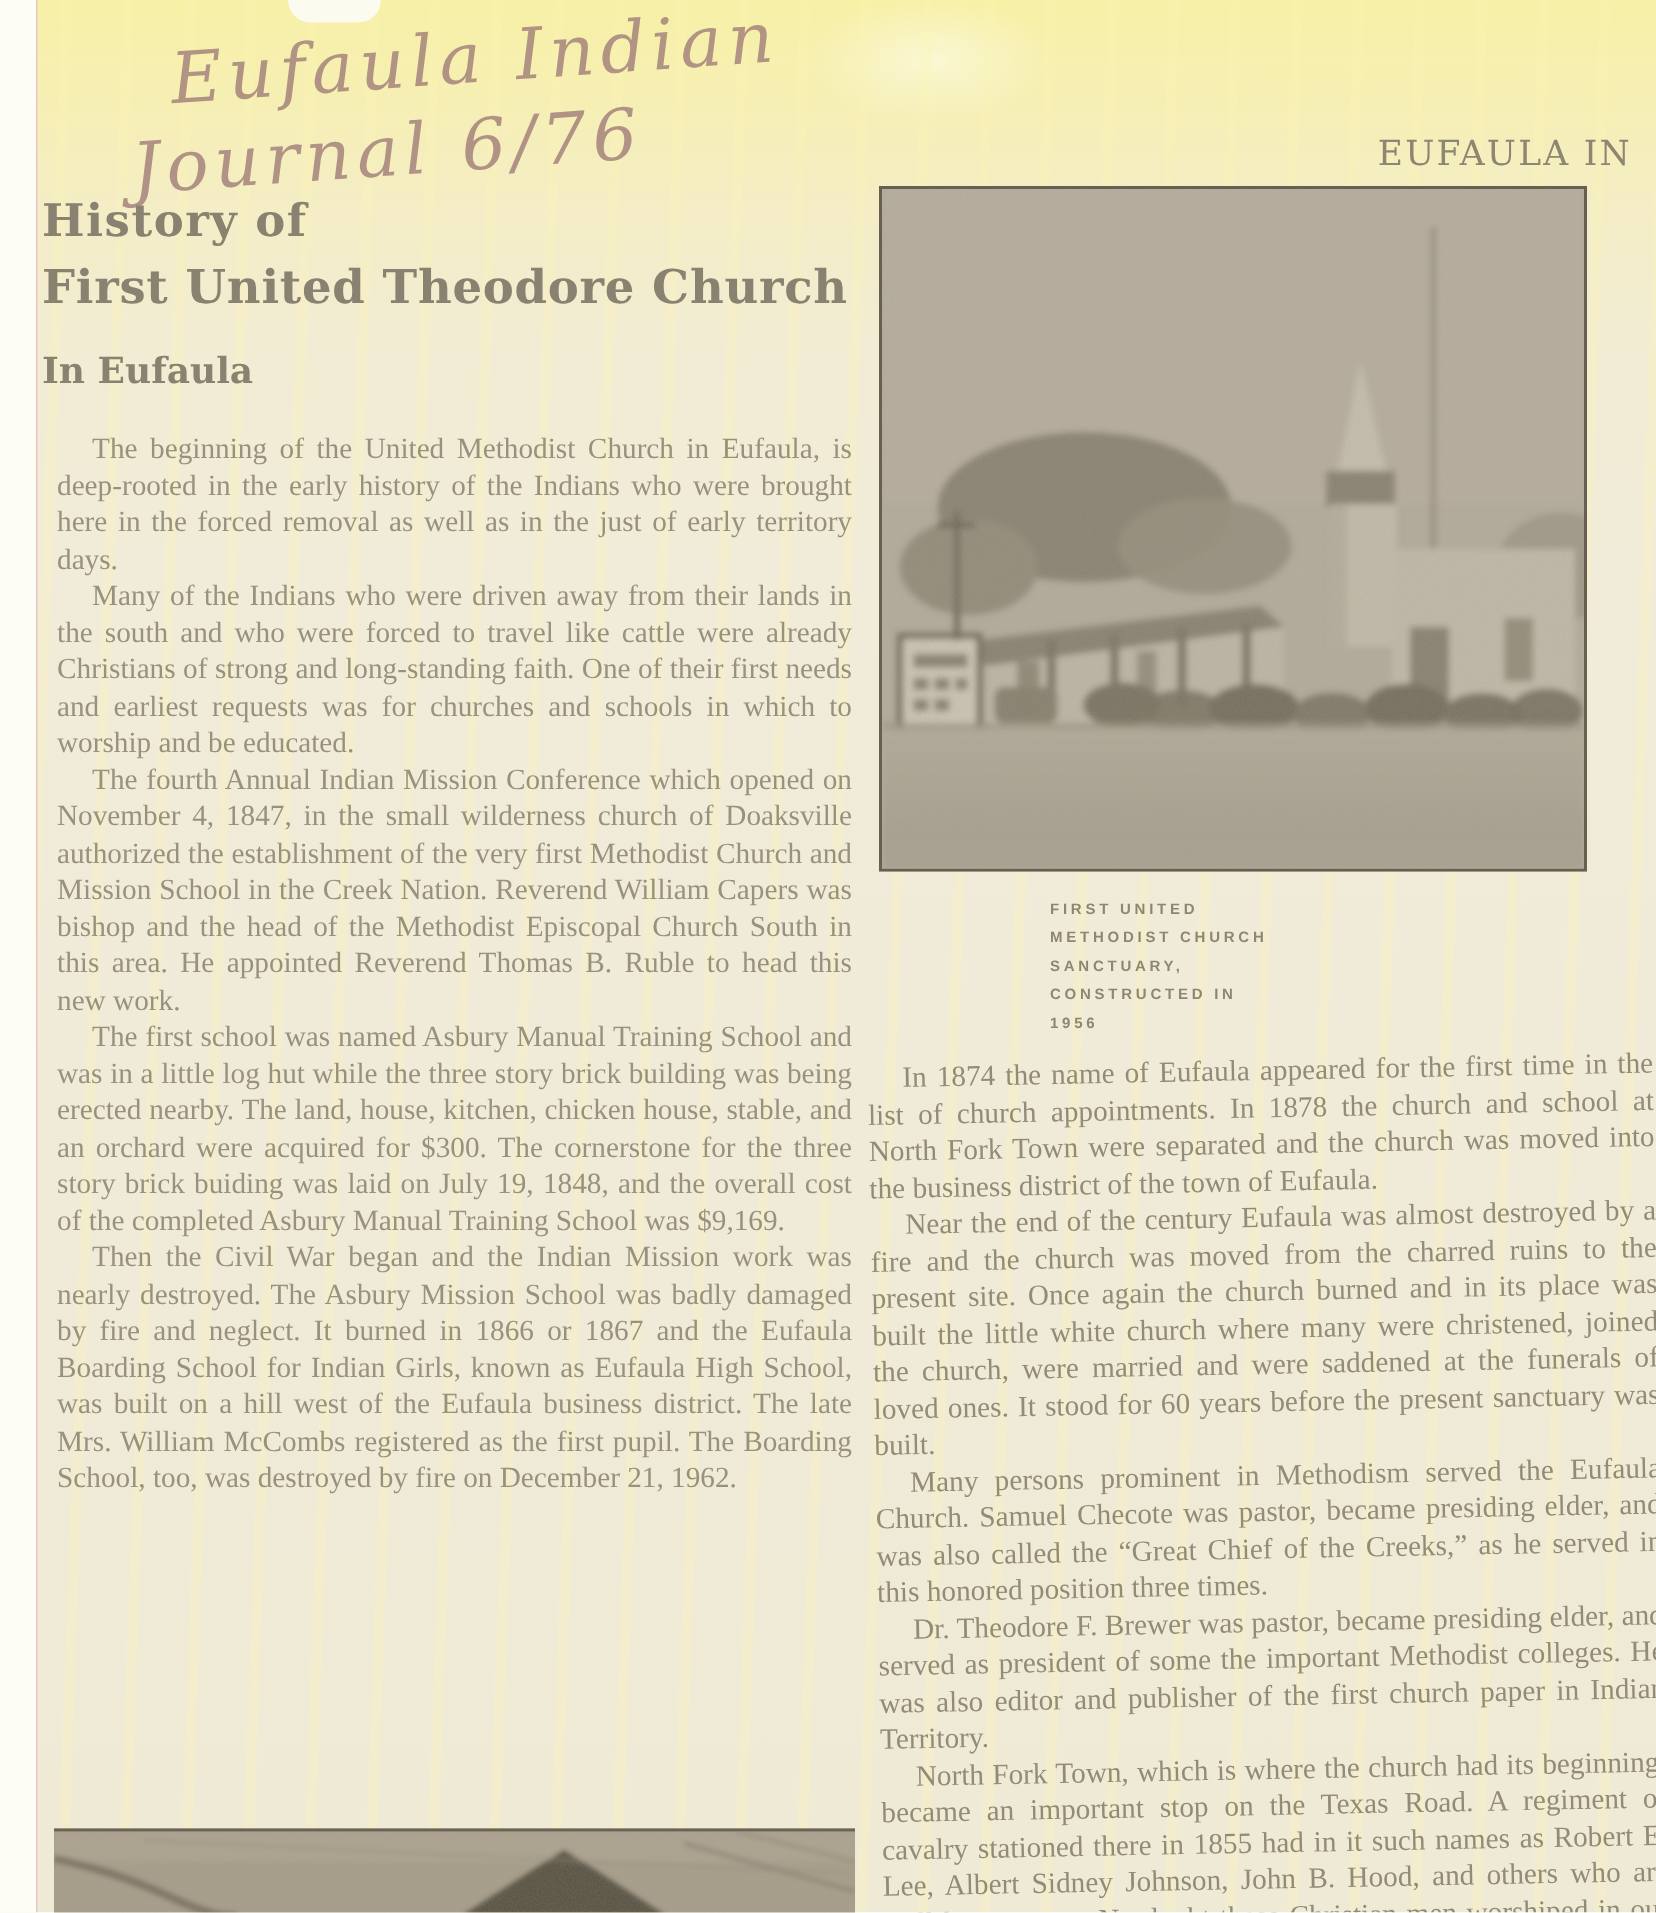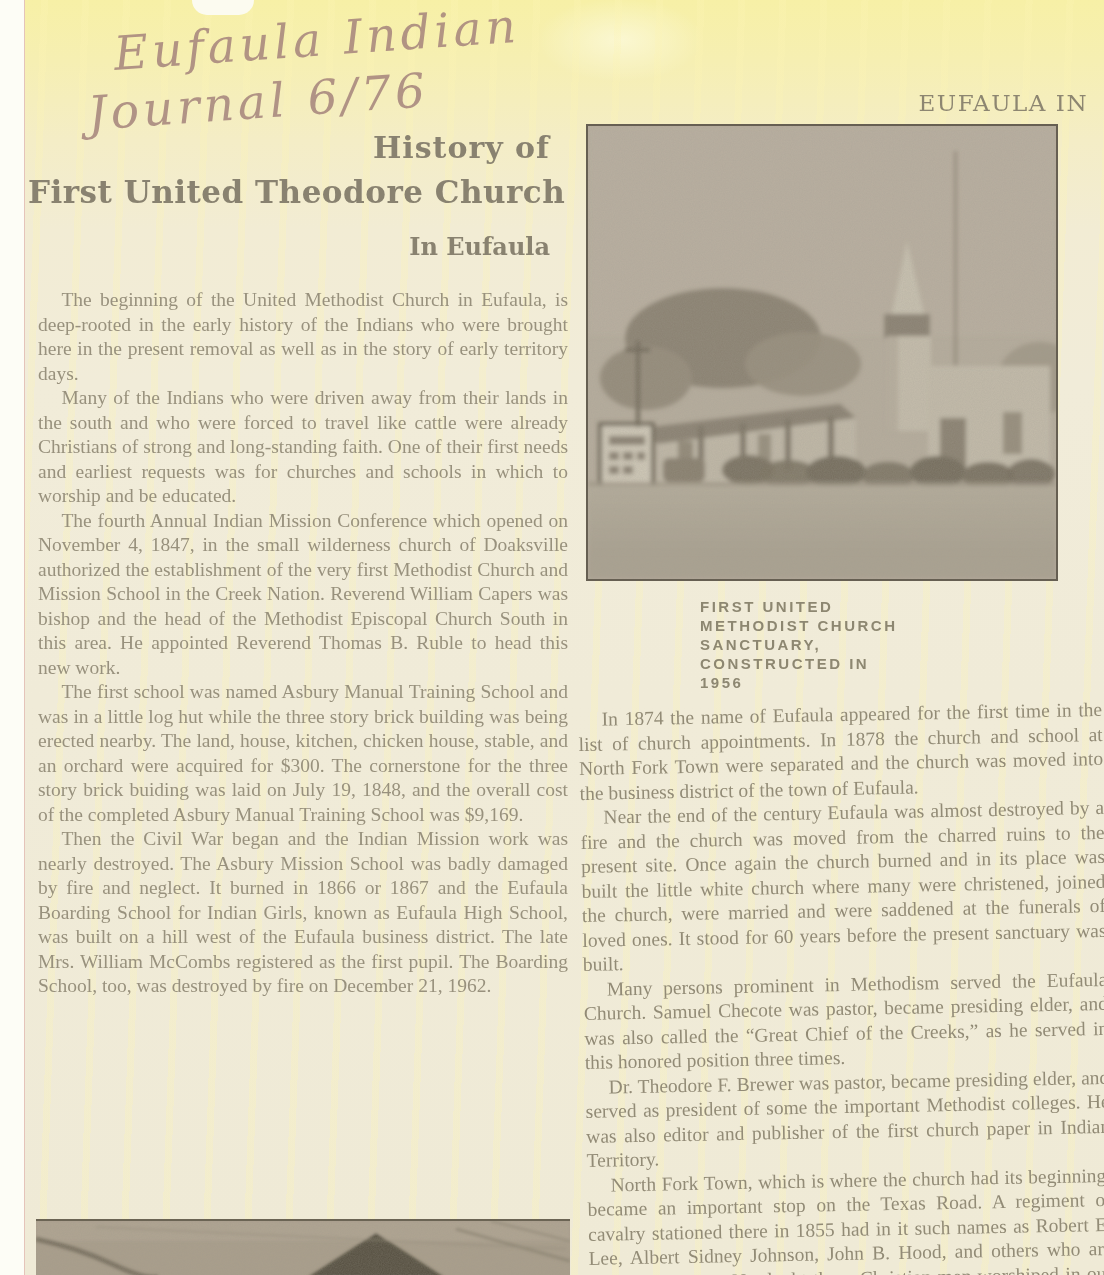--- a/index.html
+++ b/index.html
@@ -31,42 +31,42 @@
     font-size:47px;letter-spacing:4px;white-space:nowrap;
     transform:rotate(-4deg);transform-origin:0 0;opacity:.85;
   }
   .hw1{left:112px;top:26px;}
   .hw2{left:86px;top:86px;}
   .masthead{
     position:absolute;right:16px;top:90px;
     font-family:"DejaVu Serif", serif;font-weight:normal;
     font-size:23px;letter-spacing:1.5px;color:#8d8671;white-space:nowrap;text-align:center;
   }
-  .title-block{position:absolute;left:28px;top:130px;width:522px;text-align:right;color:#898270;}
+  .title-block{position:absolute;left:28px;top:130px;width:522px;text-align:left;color:#898270;}
   .t1{font-family:"DejaVu Serif", serif;font-weight:bold;font-size:30px;letter-spacing:1px;}
   .t2{font-family:"DejaVu Serif", serif;font-weight:bold;font-size:31px;letter-spacing:.5px;margin-top:9px;white-space:nowrap;}
   .t3{font-family:"DejaVu Serif", serif;font-weight:bold;font-size:24px;margin-top:22px;}
   .col{
     text-align:justify;color:#98917d;
     font-size:19.5px;line-height:24.5px;
   }
   .col p{margin:0;text-indent:1.2em;}
   .left-col{position:absolute;left:38px;top:288px;width:530px;}
   .right-col{
     position:absolute;left:578px;top:708px;width:524px;
     transform:rotate(-1.1deg);transform-origin:0 0;color:#928b76;
   }
   .photo-frame{
     position:absolute;left:586px;top:124px;width:468px;height:453px;
     border:2px solid rgba(75,70,58,.75);background:#b6ad9d;
   }
   .caption{
     position:absolute;left:700px;top:597px;
     font-family:"Liberation Sans", sans-serif;font-weight:bold;
-    font-size:15px;line-height:19px;letter-spacing:2.5px;color:#8d8771;
+    font-size:10px;line-height:19px;letter-spacing:2.5px;color:#8d8771;
   }
   .bottom-photo{
     position:absolute;left:36px;top:1219px;width:534px;height:56px;
     background:#aa9f8c;border-top:2px solid #6b6454;overflow:hidden;
   }
   svg{display:block;}
 </style>
 </head>
 <body>
 
@@ -81,21 +81,21 @@
 
   <div class="masthead">EUFAULA IN</div>
 
   <div class="title-block">
     <div class="t1">History of</div>
     <div class="t2">First United Theodore Church</div>
     <div class="t3">In Eufaula</div>
   </div>
 
   <div class="col left-col">
-    <p>The beginning of the United Methodist Church in Eufaula, is deep-rooted in the early history of the Indians who were brought here in the present removal as well as in the story of early territory days.</p>
+    <p>The beginning of the United Methodist Church in Eufaula, is deep-rooted in the early history of the Indians who were brought here in the forced removal as well as in the just of early territory days.</p>
     <p>Many of the Indians who were driven away from their lands in the south and who were forced to travel like cattle were already Christians of strong and long-standing faith. One of their first needs and earliest requests was for churches and schools in which to worship and be educated.</p>
     <p>The fourth Annual Indian Mission Conference which opened on November 4, 1847, in the small wilderness church of Doaksville authorized the establishment of the very first Methodist Church and Mission School in the Creek Nation. Reverend William Capers was bishop and the head of the Methodist Episcopal Church South in this area. He appointed Reverend Thomas B. Ruble to head this new work.</p>
     <p>The first school was named Asbury Manual Training School and was in a little log hut while the three story brick building was being erected nearby. The land, house, kitchen, chicken house, stable, and an orchard were acquired for $300. The cornerstone for the three story brick buiding was laid on July 19, 1848, and the overall cost of the completed Asbury Manual Training School was $9,169.</p>
     <p>Then the Civil War began and the Indian Mission work was nearly destroyed. The Asbury Mission School was badly damaged by fire and neglect. It burned in 1866 or 1867 and the Eufaula Boarding School for Indian Girls, known as Eufaula High School, was built on a hill west of the Eufaula business district. The late Mrs. William McCombs registered as the first pupil. The Boarding School, too, was destroyed by fire on December 21, 1962.</p>
   </div>
 
   <div class="photo-frame">
     <svg width="468" height="453" viewBox="0 0 468 453">
       <defs>
         <filter id="blurph">

